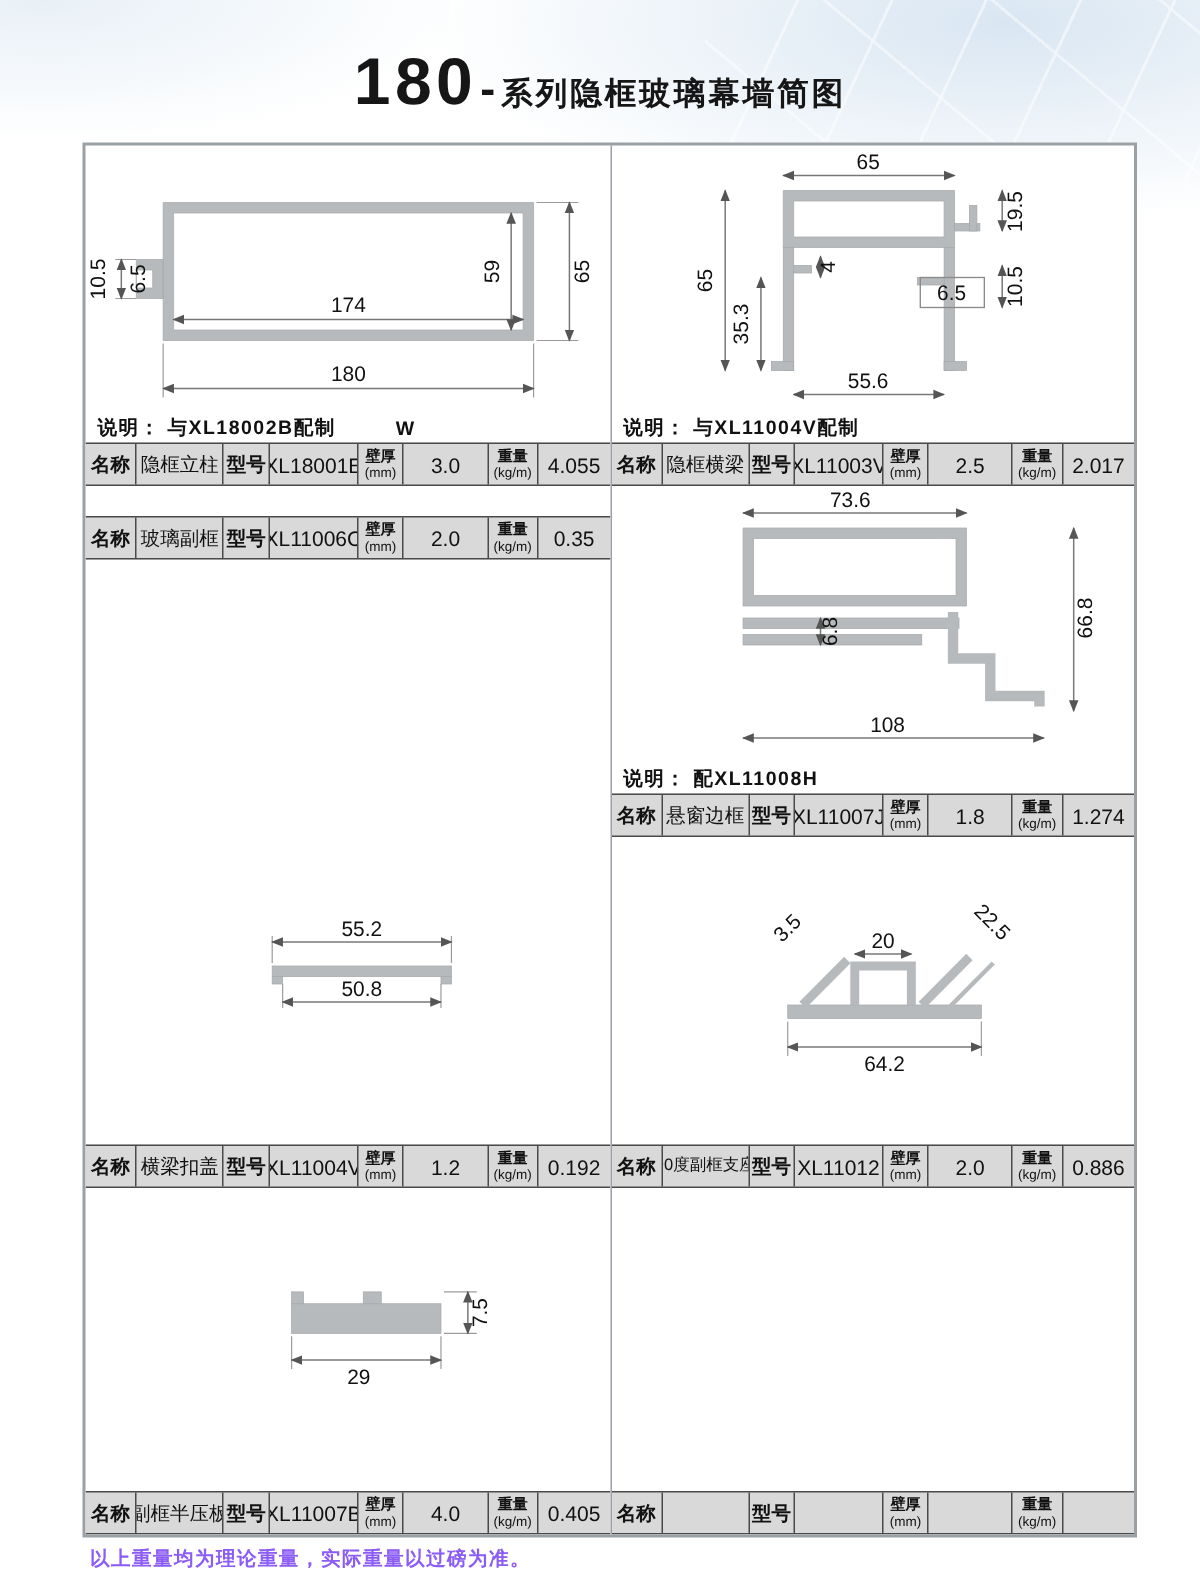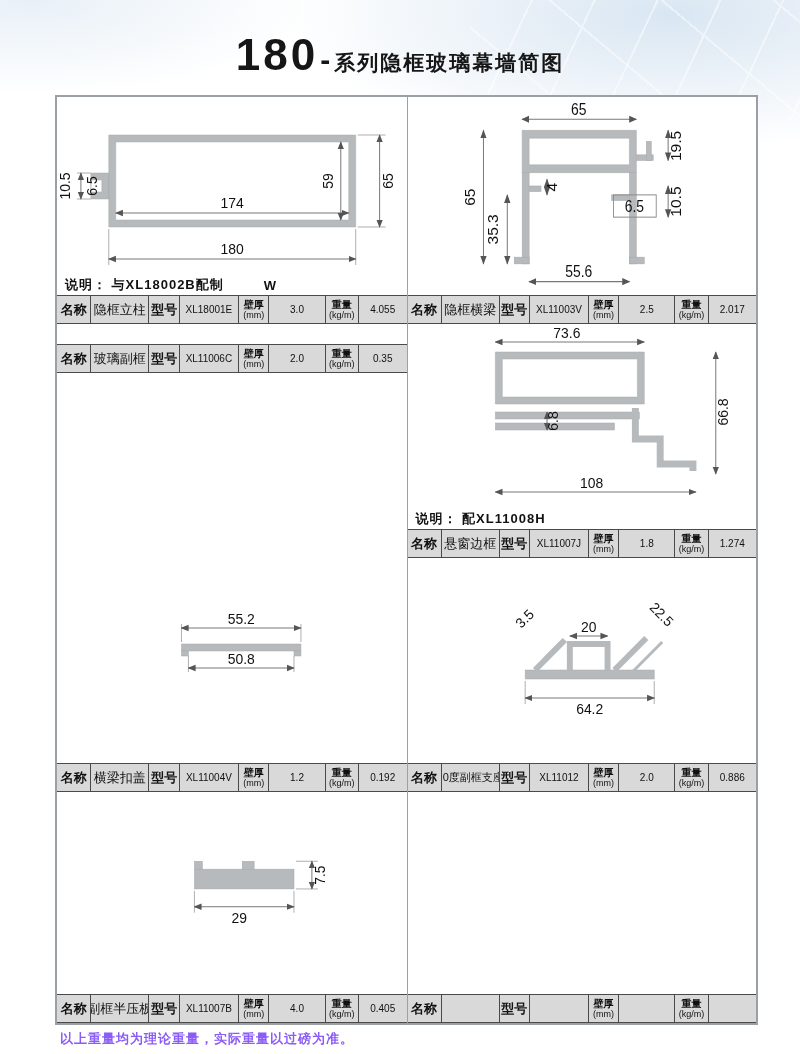--- a/index.html
+++ b/index.html
@@ -32,21 +32,21 @@
   .draw svg{position:absolute;inset:0;width:100%;height:100%}
   .note{height:20px;display:flex;align-items:center;padding-left:8px;font-size:13px;font-weight:bold;letter-spacing:1px}
   .note .extra{margin-left:40px;font-weight:bold}
   .ptable{height:29px;display:flex;border-top:1.5px solid var(--table-border);border-bottom:1.5px solid var(--table-border);background:var(--table-bg)}
   .tc{display:flex;flex-direction:column;align-items:center;justify-content:center;border-left:1px solid var(--table-border);
       font-size:13px;line-height:1;white-space:nowrap;overflow:hidden}
   .tc:first-child{border-left:none}
   .tc.h{font-weight:bold}
   .tc.h .lab2{font-size:10px;font-weight:bold}
   .tc.h .unit{font-size:9px;font-weight:normal;margin-top:1px}
-  .tc.v{font-size:10px}
+  .tc.v{font-size:14px}
   .tc.v.name{font-weight:normal;font-size:13px}
   .tc.v.name.sm{font-size:11px}
   .c1{flex:35}.c2{flex:60}.c3{flex:31}.c4{flex:61}.c5{flex:31}.c6{flex:58}.c7{flex:34}.c8{flex:50}
   .footer{position:absolute;left:60px;top:1030px;font-size:13px;font-weight:bold;color:#8b5cf6;letter-spacing:1px}
   svg .prof{fill:var(--profile-gray);stroke:#a6a9ab;stroke-width:.5;fill-rule:evenodd}
   svg .profl{fill:none;stroke:var(--profile-gray)}
   svg .dim{stroke:var(--dim-line);stroke-width:1}
   svg .ext{stroke:#9b9b9b;stroke-width:.8}
   svg .box{fill:none;stroke:#8a8a8a;stroke-width:.9}
   svg text{font-family:"Liberation Sans",sans-serif;font-size:14px;fill:#111}
@@ -143,20 +143,23 @@
           <line class="dim" x1="140" y1="74" x2="140" y2="88" marker-start="url(#arr)" marker-end="url(#arr)"></line>
           <text x="150" y="81" text-anchor="middle" font-size="12" transform="rotate(-90 150 81)">4</text>
           <line class="dim" x1="100" y1="88" x2="100" y2="150" marker-start="url(#arr)" marker-end="url(#arr)"></line>
           <text x="91" y="119" text-anchor="middle" transform="rotate(-90 91 119)">35.3</text>
           <line class="dim" x1="76" y1="30" x2="76" y2="150" marker-start="url(#arr)" marker-end="url(#arr)"></line>
           <text x="67" y="90" text-anchor="middle" transform="rotate(-90 67 90)">65</text>
           <line class="dim" x1="122" y1="166" x2="223" y2="166" marker-start="url(#arr)" marker-end="url(#arr)"></line>
           <text x="172" y="162" text-anchor="middle">55.6</text>
         </svg>
       </div>
+      <div class="note">
+        <span>说明： 与XL11004V配制</span>
+      </div>
       <div class="ptable">
         <span class="tc h c1">名称</span>
         <span class="tc v name c2">隐框横梁</span>
         <span class="tc h c3">型号</span>
         <span class="tc v c4">XL11003V</span>
         <span class="tc h c5">
             <span class="lab2">壁厚</span>
             <span class="unit">(mm)</span>
           </span>
         <span class="tc v c6">2.5</span>

